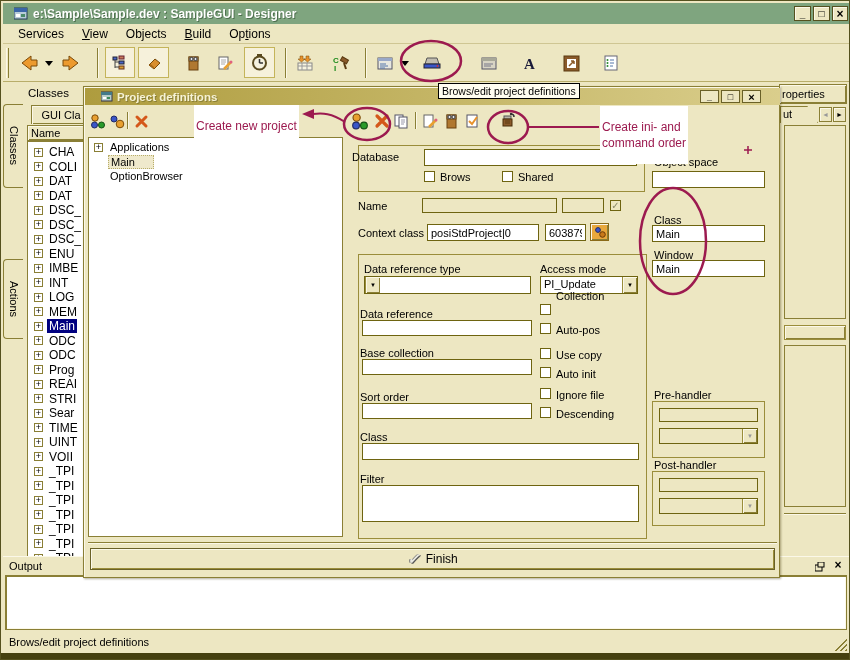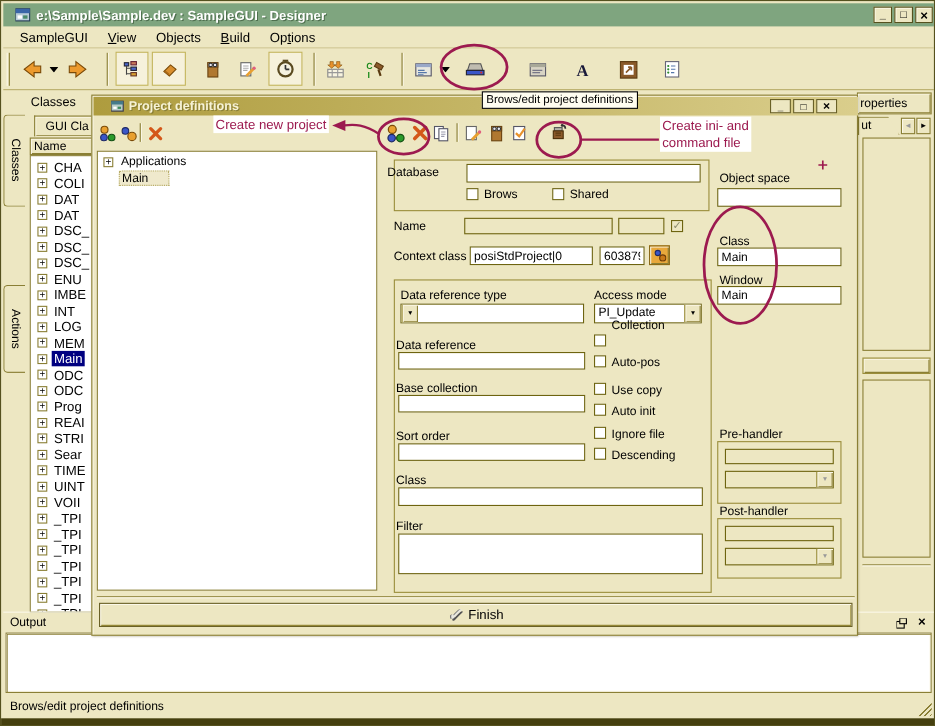--- a/index.html
+++ b/index.html
@@ -50,21 +50,21 @@
 .dlg-title .ttl{font-size:11.5px;font-weight:bold;color:#F6F2D6;margin-left:4px;text-shadow:1px 1px 0 #8a7f35}
 .dlg-btn{width:19px;height:13px;background:#EDE7C2;border:1px solid #6a6127;display:flex;align-items:center;justify-content:center;font-size:9px;font-weight:bold;line-height:8px;color:#000}
 .dtree{background:#fff;border:1px solid #8a7f35;padding-top:2px}
 .dtree-row{height:14.5px;display:flex;align-items:center;padding-left:5px}
 .dtree-row .dtree-label{font-size:11px;margin-left:5px;padding:0 18px 0 2px;white-space:nowrap}
 .dtree-row.selected .dtree-label{background:#EFE9CC;border:1px dotted #b8ad6a}
 .finish-btn{background:#EDE7C2;border:1px solid #6a6127;box-shadow:inset 1px 1px 0 #FBF8E8, inset -1px -1px 0 #9a8d3a;display:flex;align-items:center;justify-content:center;font-size:12px;color:#000;cursor:default}
 .fin-check{font-size:15px;font-weight:bold;color:#e8e8e0;text-shadow:1px 1px 0 #555, -1px 0 0 #777;margin-right:6px;font-style:italic}
 
 .anno-color{color:#9C1A4F}
-.anno-text{position:absolute;background:#fff;font-size:12px;line-height:16px;padding:0 2px;white-space:nowrap;z-index:55}
+.anno-text{position:absolute;background:#fff;font-size:12px;line-height:16px;padding:13px 2px;white-space:nowrap;z-index:55}
 .tooltip{position:absolute;background:#FFFDF0;border:1px solid #000;font-size:10.5px;color:#000;padding:1px 3px;white-space:nowrap;z-index:60}
 svg.overlay{position:absolute;left:0;top:0;width:850px;height:660px;pointer-events:none;z-index:50}
 
 .out-header{font-size:11px}
 .statusbar{font-size:11px}
 .gripper{width:12px;height:12px;background:
   linear-gradient(135deg,transparent 0 50%, #8a7f35 50% 56%, transparent 56% 70%, #8a7f35 70% 76%, transparent 76% 90%, #8a7f35 90% 96%, transparent 96%)}
 .tab-cut{background:#EDE7C2;border:1px solid #8a7f35;border-bottom:none;font-size:11px;display:flex;align-items:flex-start;padding:1px 0 0 2px;clip-path:polygon(0 0,72% 0,100% 100%,0 100%)}
 .scroll-btn{background:#EDE7C2;border:1px solid #8a7f35;box-shadow:inset 1px 1px 0 #FBF8E8;font-size:7px;display:flex;align-items:center;justify-content:center}
 </style>
@@ -84,21 +84,21 @@
     <span>_</span>
   </div>
 <div class="abs win-btn" style="left:812px;top:5px">
     <span>□</span>
   </div>
 <div class="abs win-btn" style="left:831px;top:5px;width:16px">
     <span style="font-size:12px">×</span>
   </div>
 
 <div class="abs menubar">
-  <span class="menu-item"><span>SampleGUI</span><span class="u"></span><span></span></span>
+  <span class="menu-item"><span>Services</span><span class="u"></span><span></span></span>
     <span class="menu-item"><span></span><span class="u">V</span><span>iew</span></span>
     <span class="menu-item"><span>Ob</span><span class="u">j</span><span>ects</span></span>
     <span class="menu-item"><span></span><span class="u">B</span><span>uild</span></span>
     <span class="menu-item"><span>Op</span><span class="u">t</span><span>ions</span></span>
 </div>
 
 <div class="abs toolbar"></div>
 <div class="abs grip" style="left:5px;top:47px;height:30px"></div>
 
 <div class="abs tb" style="left:14px;top:49px;width:27px;height:26px">
@@ -427,20 +427,24 @@
     </div>
 
   <div class="abs dtree" style="left:4px;top:50px;width:255px;height:400px">
     <div class="dtree-row">
         <span class="exp exp-box">+</span>
         <span class="dtree-label">Applications</span>
       </div>
       <div class="dtree-row selected">
         <span class="exp exp-box" style="visibility: hidden;">+</span>
         <span class="dtree-label">Main</span>
+      </div>
+      <div class="dtree-row">
+        <span class="exp exp-box" style="visibility: hidden;">+</span>
+        <span class="dtree-label">OptionBrowser</span>
       </div>
   </div>
 
   <div class="abs tb" style="left:265px;top:23px;width:22px;height:22px">
     <svg width="18" height="18" viewBox="0 0 16 16">
         <circle cx="5" cy="5" r="3.2" fill="#E8A030" stroke="#7a4a08"></circle>
         <circle cx="4.5" cy="12" r="3" fill="#3a56c8" stroke="#202a66"></circle>
         <circle cx="11.5" cy="12" r="3" fill="#2a9a2a" stroke="#145014"></circle>
       </svg>
     </div>
@@ -584,15 +588,15 @@
   <ellipse cx="507" cy="126" rx="20" ry="16" fill="none" stroke="currentColor" stroke-width="2.5"></ellipse>
   <ellipse cx="672" cy="240" rx="33" ry="53" fill="none" stroke="currentColor" stroke-width="2.5"></ellipse>
   <path d="M344 121 C330 112 322 112 312 113" fill="none" stroke="currentColor" stroke-width="2"></path>
   <polygon points="313,108 301,113 313,118" fill="currentColor"></polygon>
   <path d="M527 126 L598 126" fill="none" stroke="currentColor" stroke-width="2"></path>
   <path d="M743 149 H751 M747 145 V153" stroke="currentColor" stroke-width="1.5"></path>
 </svg>
 <div class="anno-text anno-color" style="left: 193px; top: 104px; color: rgb(156, 26, 79);">Create new project</div>
 <div class="anno-text anno-color" style="left: 599px; top: 105px; color: rgb(156, 26, 79);">
   <div>Create ini- and</div>
-  <div>command file</div>
+  <div>command order</div>
 </div>
 <div class="tooltip" style="left:437px;top:82px">Brows/edit project definitions</div>
 
 </body></html>

